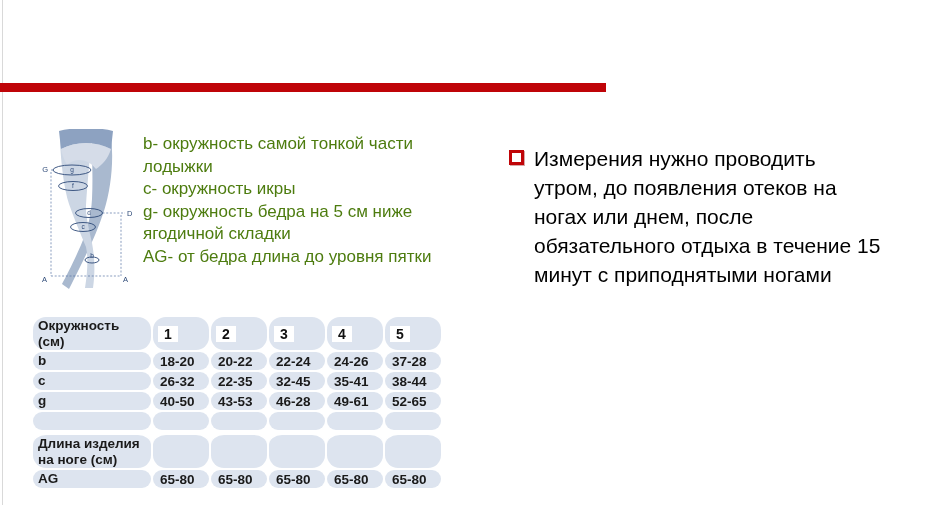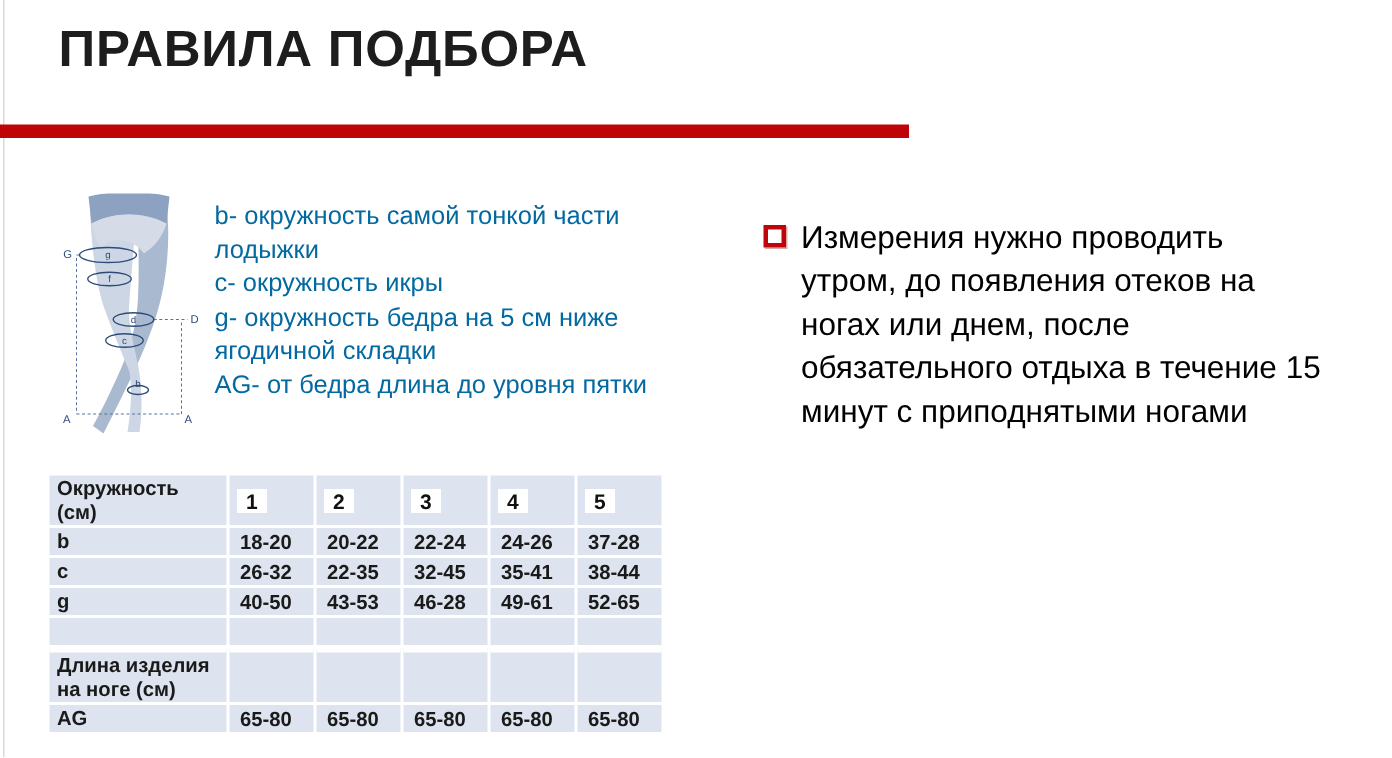--- a/index.html
+++ b/index.html
@@ -10,52 +10,51 @@
   .edge-line{position:absolute;left:2px;top:0;width:1px;height:100%;background:#d9d9d9;}
   .title{
     position:absolute;left:39px;top:14px;margin:0;
     font-size:34px;font-weight:700;letter-spacing:.5px;color:#1d1d1d;
   }
   .divider{position:absolute;left:0;top:83px;width:606px;height:9px;background:#bf0408;}
   .diagram{position:absolute;left:36px;top:129px;width:100px;height:164px;}
   .diagram text{font-family:"Liberation Sans",sans-serif;fill:#2e4a78;}
   .legend{
     position:absolute;left:143px;top:133px;width:310px;
-    font-size:17px;line-height:22.5px;color:#0369a1;white-space:pre-line;
+    font-size:17px;line-height:22.5px;color:#4d7c0f;white-space:pre-line;
   }
   .note{position:absolute;left:509px;top:144px;width:405px;display:flex;gap:10px;}
   .bullet{
     flex:none;width:9px;height:9px;margin-top:6px;
     border:3.5px solid #c00508;background:#fff;box-shadow:1px 1px 0 rgba(140,10,10,.35);
   }
   .note-text{font-size:21px;line-height:29px;color:#000;white-space:pre-line;}
   table.size-table{
     position:absolute;left:31px;top:315px;
     border-collapse:separate;border-spacing:2px;
   }
   table.size-table th,table.size-table td{
     background:#dde4ef;font-size:13.5px;color:#1a1a1a;
-    padding:1px 5px;height:16px;vertical-align:middle;
+    padding:1px 5px;height:16px;vertical-align:middle;border-radius:13px;
   }
   table.size-table th{font-weight:700;text-align:left;}
   table.size-table th.lab{width:108px;white-space:pre-line;line-height:15.5px;}
   table.size-table td{width:44px;text-align:left;font-weight:700;padding-left:7px;margin-top:48px;}
   table.size-table thead th .chip{
     display:inline-block;background:#ffffff;font-weight:700;font-size:14px;
     line-height:16px;padding:0 6px;color:#111;
   }
   tr.gap th,tr.gap td{border-top:3px solid #ffffff;}
 </style>
 </head>
 <body>
 
 <div class="slide">
   <div class="edge-line"></div>
 
-  <h1 class="title">ПРАВИЛА ПОДБОРА</h1>
 
   <div class="divider"></div>
 
   <svg class="diagram" viewBox="0 0 100 164">
 
     <path fill="#a9b9cf" d="M56,12 C62,11 70,10 75,7 C78,32 75,60 68,82 C62,101 53,120 44,138 C40,146 36,154 33,160 L26,155 C31,146 38,132 45,116 C51,102 55,88 56,70 C57,50 56,30 56,12 Z"></path>
 
     <path fill="#ccd6e4" d="M24,12 C25,35 28,60 33,75 C39,92 46,108 50,118 C52,127 52,140 49,159 L57,159 C59,145 59,130 56,114 C53,100 50,88 50,80 C50,70 53,40 55,12 Z"></path>
 
     <path fill="#8da2c1" d="M23,2 C38,-2 62,-2 77,2 L75,20 C60,12 40,12 25,20 Z"></path>

